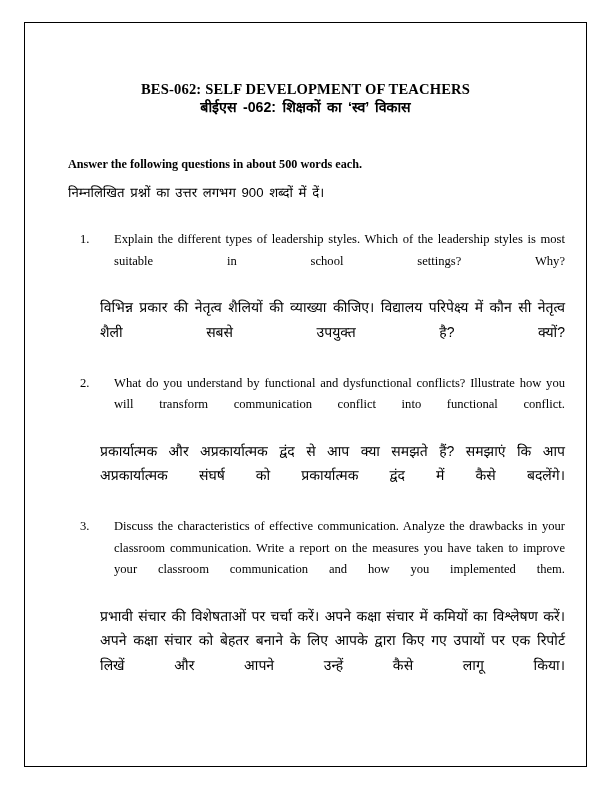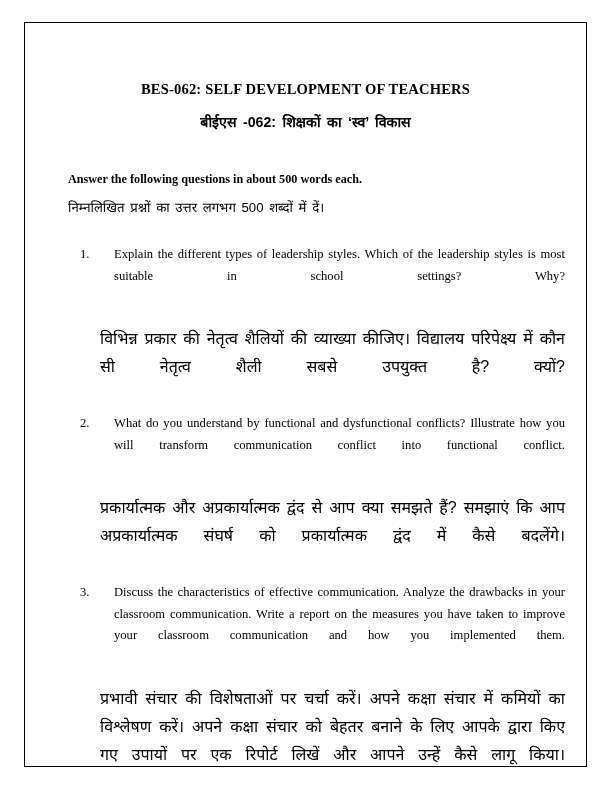--- a/index.html
+++ b/index.html
@@ -48,21 +48,21 @@
     font-weight: bold;
     font-size: 14.6px;
     letter-spacing: 0.15px;
     line-height: 1.25;
   }
   .heading-line-hi {
     font-family: "Liberation Sans", "DejaVu Sans", sans-serif;
     font-weight: bold;
     font-size: 14.2px;
     line-height: 1.4;
-    margin-top: 15px;
+    margin-top: 0;
     word-spacing: 2.5px;
   }
 
   
   .instructions {
     margin-top: 38px;
     padding-left: 44px;
   }
   .instr-en {
     font-family: "Liberation Serif", "DejaVu Serif", serif;
@@ -104,26 +104,26 @@
   .q-en {
     font-family: "Liberation Serif", "DejaVu Serif", serif;
     font-size: 12.6px;
     line-height: 1.72;
     text-align: justify;
     text-justify: inter-word;
     margin-left: 14px;
   }
   .q-hi {
     font-family: "Liberation Sans", "DejaVu Sans", sans-serif;
-    font-size: 16px;
+    font-size: 14px;
     line-height: 1.75;
     text-align: justify;
     text-justify: inter-word;
     word-spacing: 1.5px;
-    margin-top: 16px;
+    margin-top: 1px;
   }
   
   .q-en::after, .q-hi::after {
     content: "";
     display: inline-block;
     width: 100%;
   }
 </style>
 </head>
 <body>
@@ -132,21 +132,21 @@
 
 <div class="page-content">
 
   <div class="heading">
     <div class="heading-line-en">BES-062: SELF DEVELOPMENT OF TEACHERS</div>
     <div class="heading-line-hi">बीईएस -062: शिक्षकों का ‘स्व’ विकास</div>
   </div>
 
   <div class="instructions">
     <div class="instr-en">Answer the following questions in about 500 words each.</div>
-    <div class="instr-hi">निम्नलिखित प्रश्नों का उत्तर लगभग 500 शब्दों में दें।</div>
+    <div class="instr-hi">निम्नलिखित प्रश्नों का उत्तर लगभग 900 शब्दों में दें।</div>
   </div>
 
   <ol class="questions" style="list-style:none;margin-left:0;padding-left:56px;">
 
     <li class="q-item">
       <div class="q-num">1.</div>
       <div class="q-body">
         <div class="q-en">Explain the different types of leadership styles. Which of the leadership styles is most suitable in school settings? Why?</div>
         <div class="q-hi">विभिन्न प्रकार की नेतृत्व शैलियों की व्याख्या कीजिए। विद्यालय परिपेक्ष्य में कौन सी नेतृत्व शैली सबसे उपयुक्त है? क्यों?</div>
       </div>

